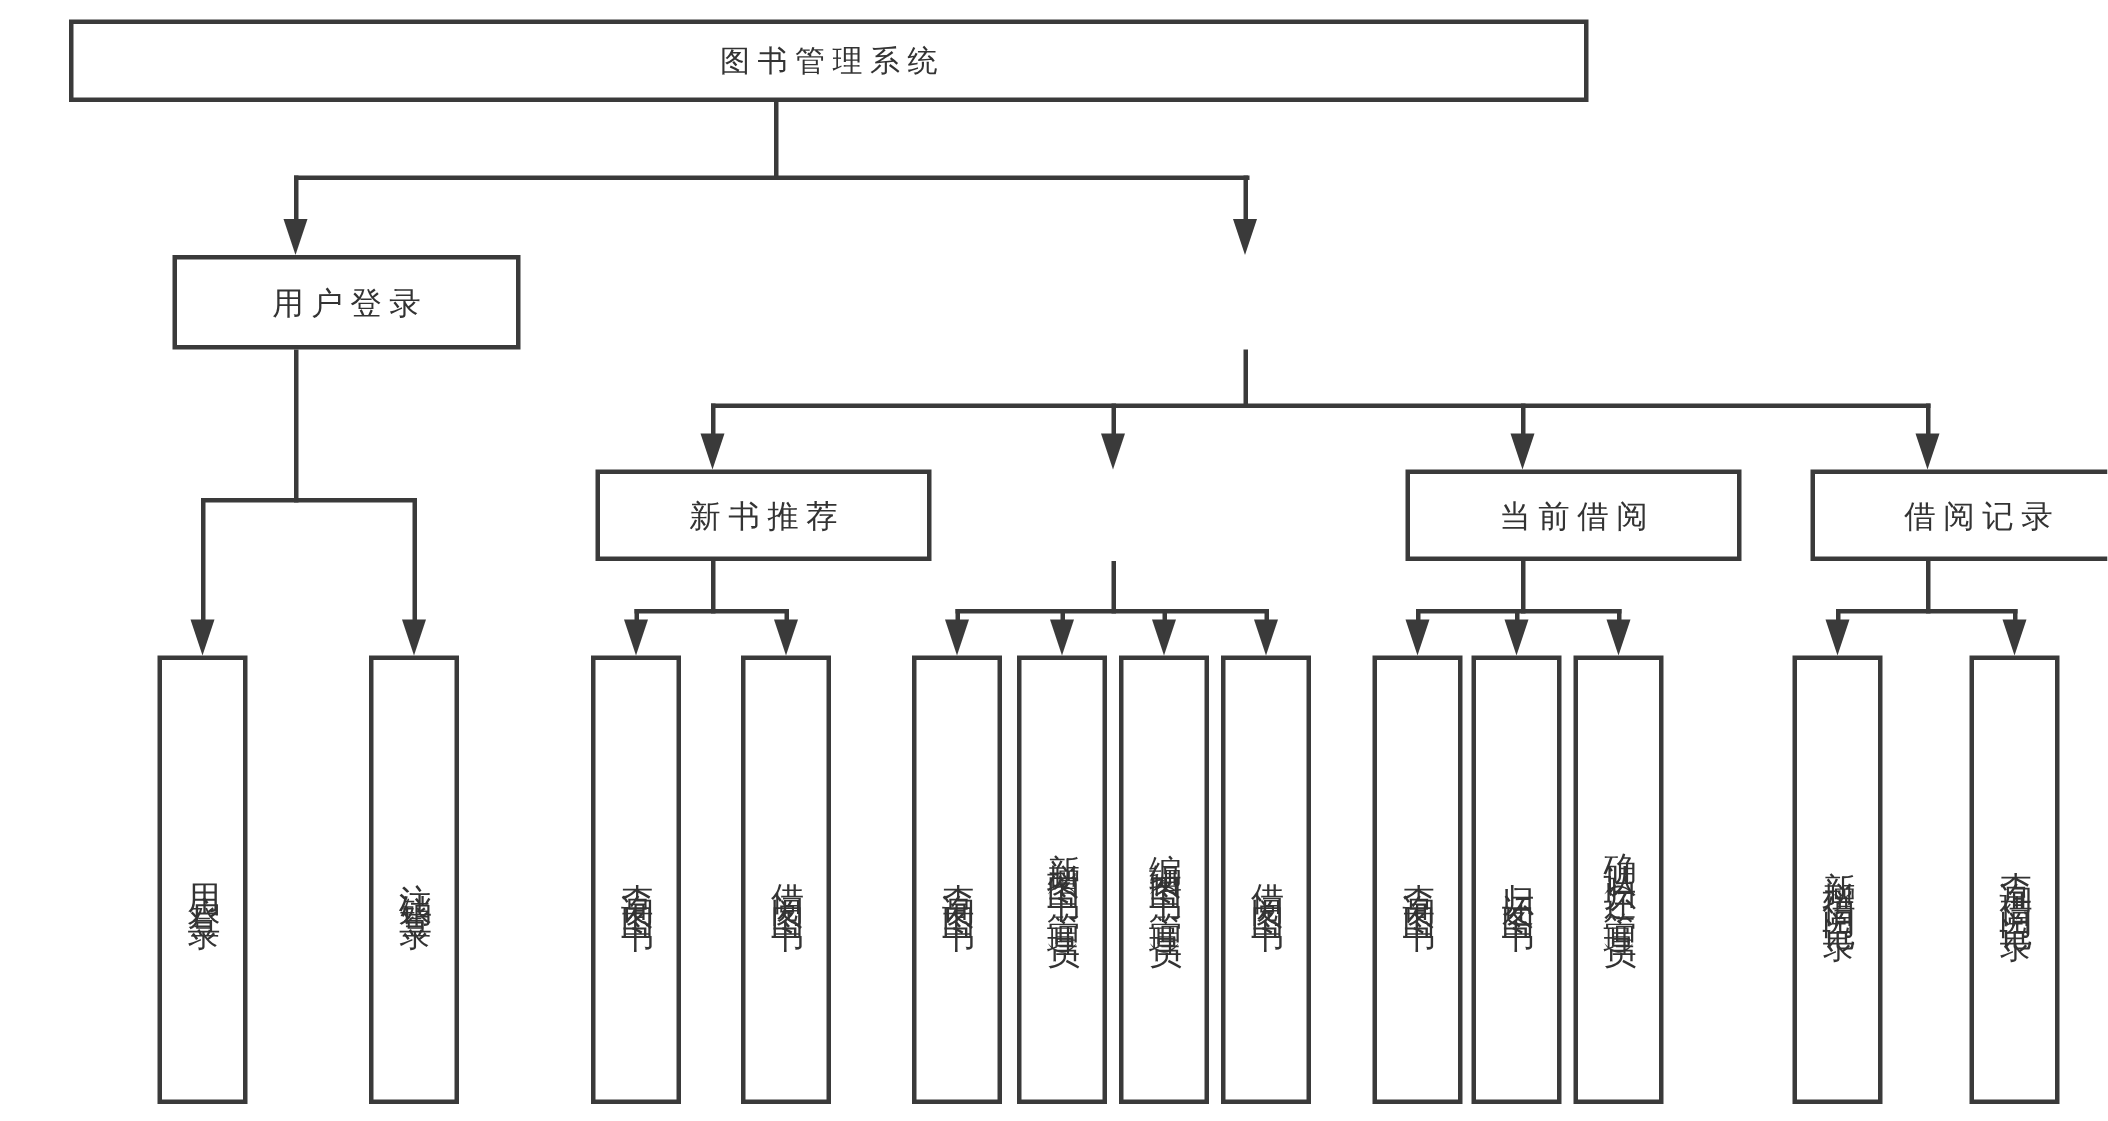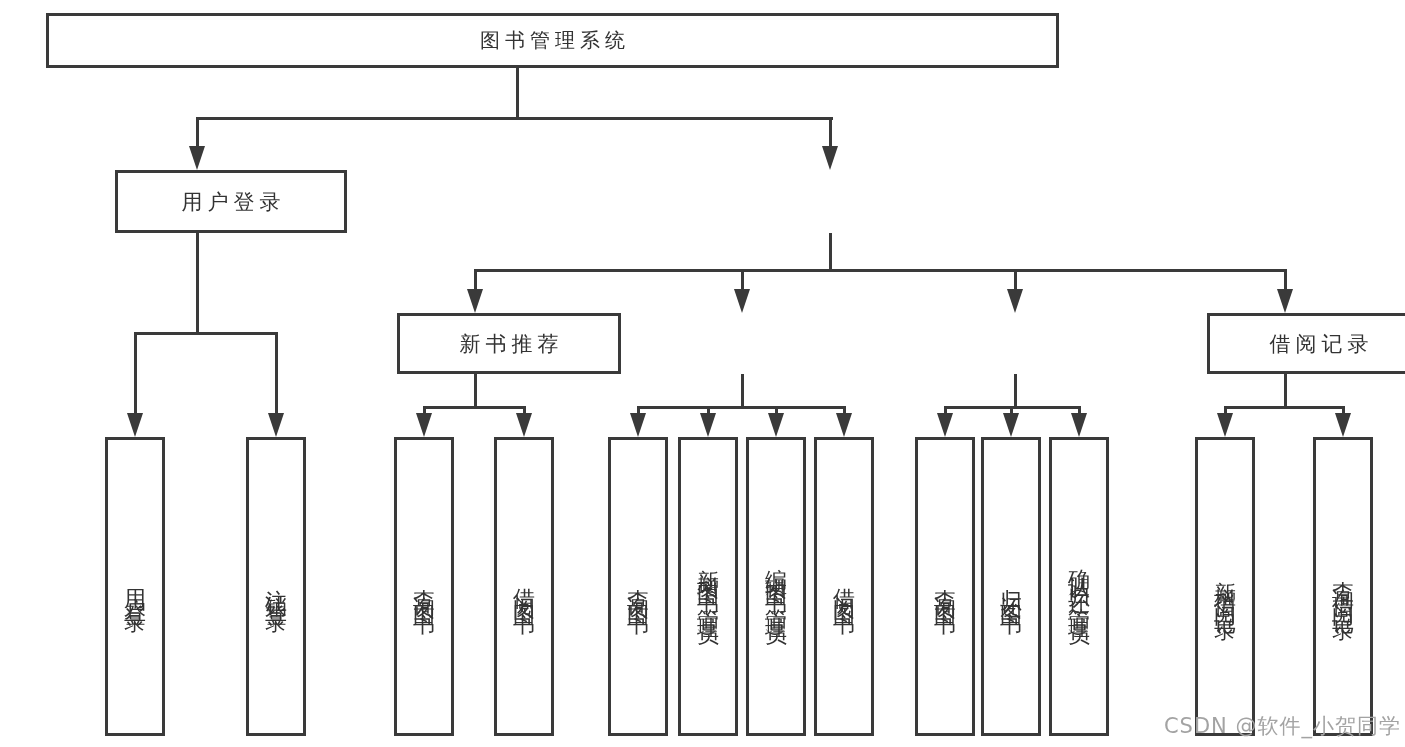--- a/index.html
+++ b/index.html
@@ -39,20 +39,21 @@
 </head>
 <body>
 
 <div class="canvas">
 
   <div class="node h title" style="left:12px;top:13px;width:1013px;height:55px">图书管理系统</div>
 
   <div class="node h" style="left:81px;top:170px;width:232px;height:63px">用户登录</div>
 
   <div class="node h" style="left:363px;top:313px;width:224px;height:61px">新书推荐</div>
+  <div class="node h" style="left:903px;top:313px;width:224px;height:61px">当前借阅</div>
   <div class="node h" style="left:1173px;top:313px;width:224px;height:61px">借阅记录</div>
 
   <div class="node v" style="left:105px;top:437px;width:60px;height:299px">
     <span>用户登录</span>
     </div>
   <div class="node v" style="left:246px;top:437px;width:60px;height:299px">
     <span>注销登录</span>
     </div>
 
   <div class="node v" style="left:394px;top:437px;width:60px;height:299px">
@@ -144,14 +145,13 @@
   <div class="arrow" style="left:1003px;top:413px"></div>
   <div class="arrow" style="left:1071px;top:413px"></div>
 
   <div class="edge" style="left:1284px;top:374px;width:3px;height:35px"></div>
   <div class="edge" style="left:1224px;top:406px;width:121px;height:3px"></div>
   <div class="edge" style="left:1224px;top:406px;width:3px;height:9px"></div>
   <div class="edge" style="left:1342px;top:406px;width:3px;height:9px"></div>
   <div class="arrow" style="left:1217px;top:413px"></div>
   <div class="arrow" style="left:1335px;top:413px"></div>
 
-  <div class="watermark">CSDN @软件_小贺同学</div>
 </div>
 
 </body></html>

